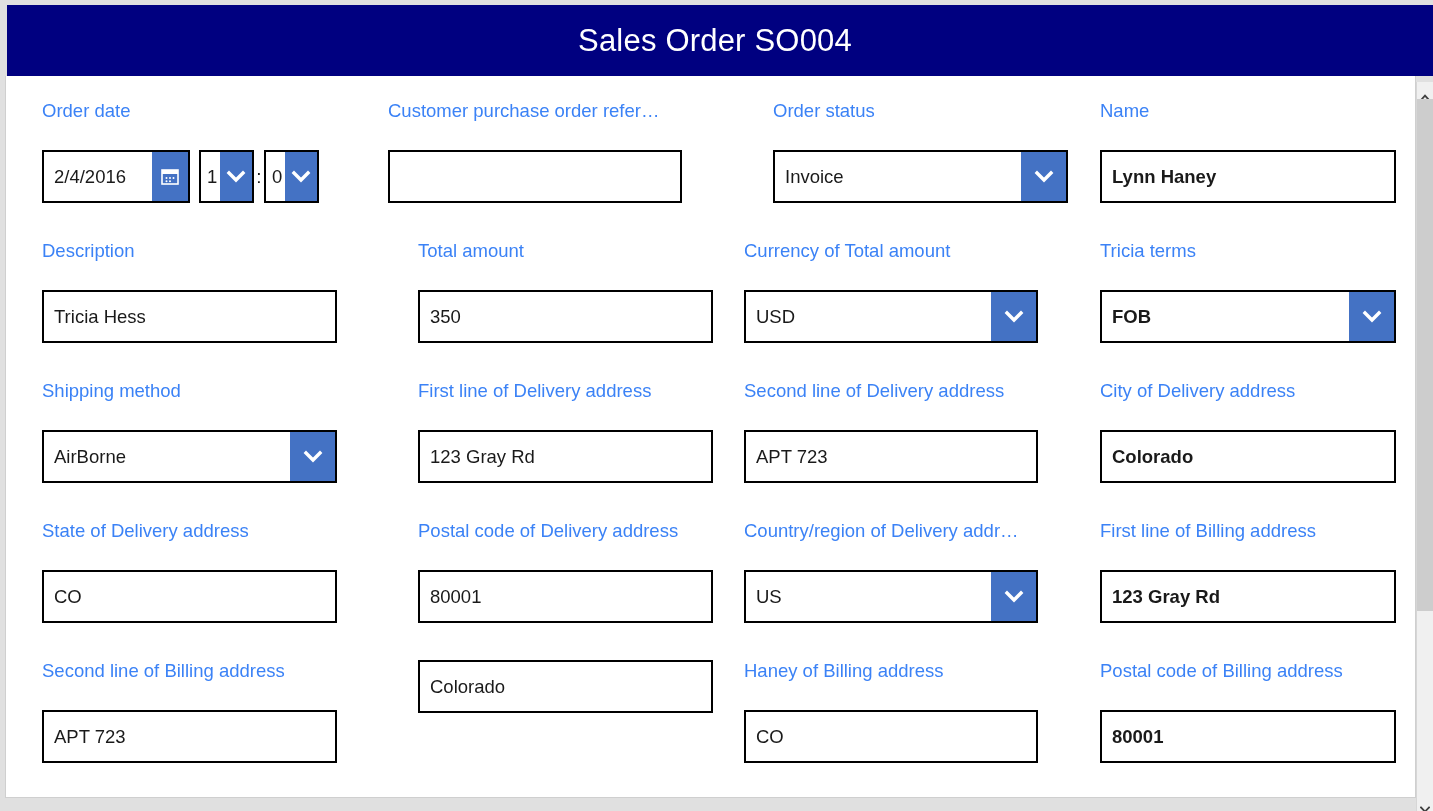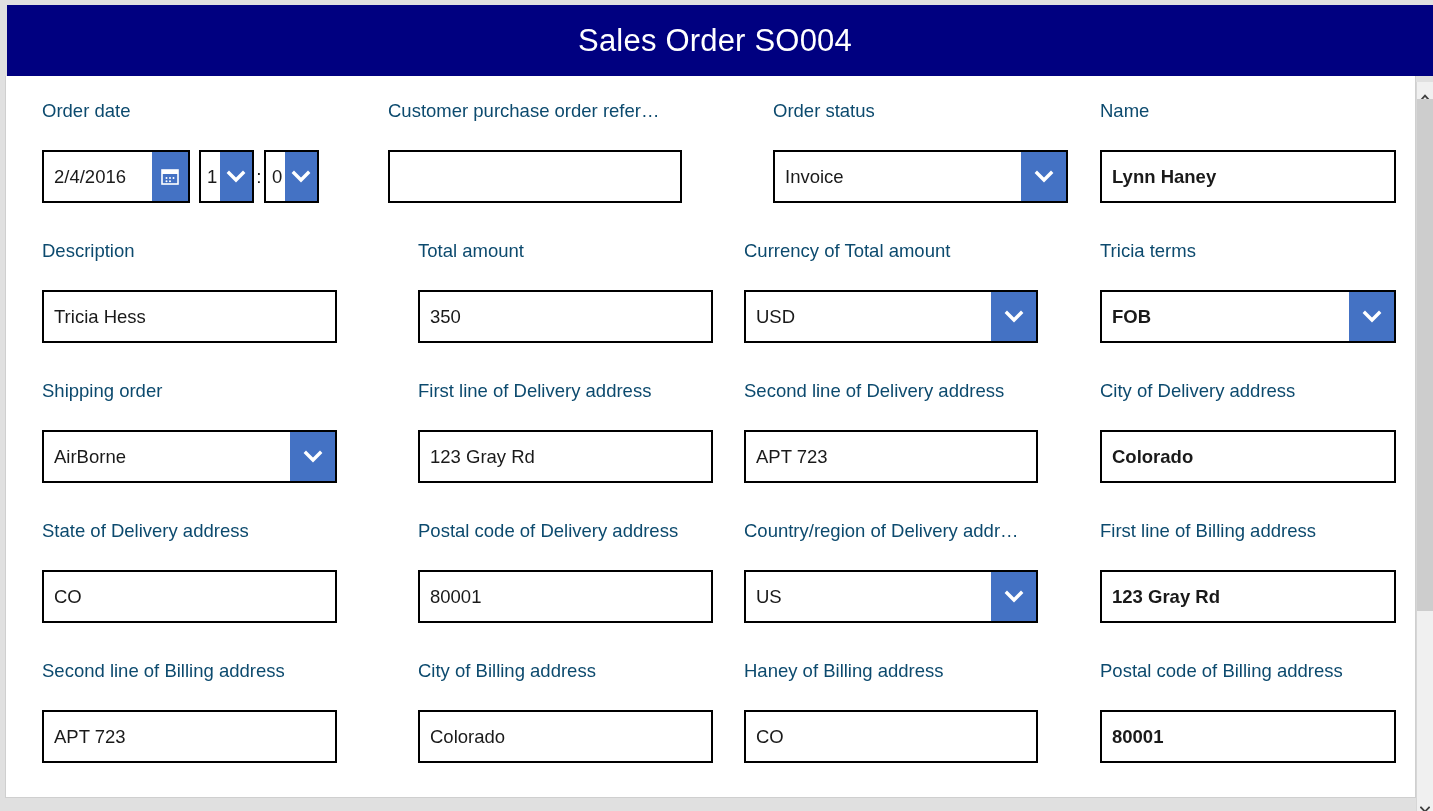--- a/index.html
+++ b/index.html
@@ -67,21 +67,21 @@
 
   .cell {
     position: relative;
   }
   .cell.c0 { width: 356px; padding-left: 36px; }
   .cell.c1 { width: 356px; padding-left: 56px; }
   .cell.c2 { width: 355px; padding-left: 26px; }
   .cell.c3 { width: 330px; padding-left: 27px; }
 
   .label {
-    color: #0c4a6e;
+    color: #3b82f6;
     font-size: 18.5px;
     line-height: 22px;
     height: 22px;
     white-space: nowrap;
     overflow: hidden;
     margin-bottom: 28px;
   }
 
   
   .field {
@@ -309,21 +309,21 @@
                   </svg>
                 </span>
             </div>
           </div>
         </div>
       </div>
 
       <div class="row">
 
         <div class="cell c0">
-          <div class="label">Shipping order</div>
+          <div class="label">Shipping method</div>
           <div class="field w295">
             <div class="val">AirBorne</div>
             <div class="btn-blue">
               <span class="chev">
                   <svg width="22" height="22" viewBox="0 0 22 22">
                     <path d="M4 7 L11 14 L18 7" fill="none" stroke="#ffffff" stroke-width="3.4" stroke-linecap="square"></path>
                   </svg>
                 </span>
             </div>
           </div>
@@ -392,21 +392,20 @@
       <div class="row">
 
         <div class="cell c0">
           <div class="label">Second line of Billing address</div>
           <div class="field w295">
             <div class="val">APT 723</div>
           </div>
         </div>
 
         <div class="cell c1">
-          <div class="label">City of Billing address</div>
           <div class="field w295">
             <div class="val">Colorado</div>
           </div>
         </div>
 
         <div class="cell c2">
           <div class="label">Haney of Billing address</div>
           <div class="field w294">
             <div class="val">CO</div>
           </div>

